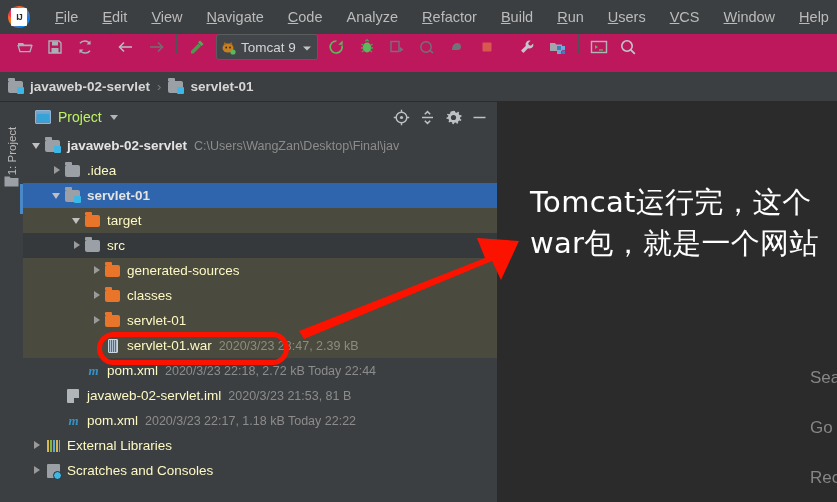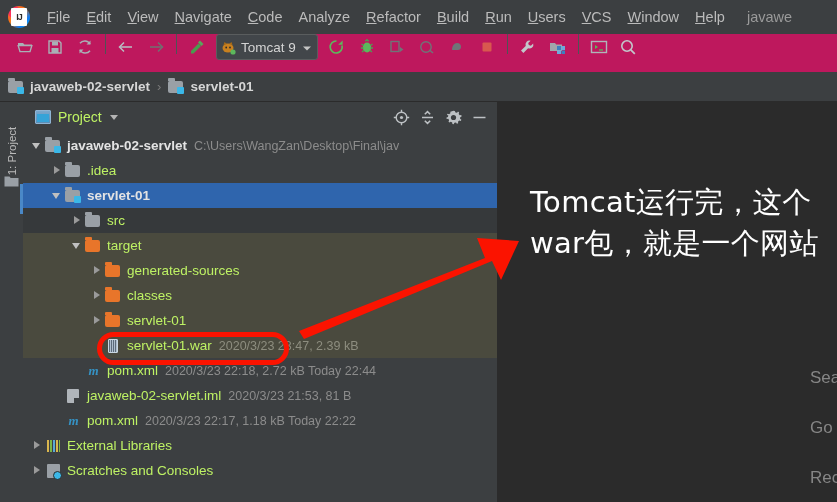--- a/index.html
+++ b/index.html
@@ -55,20 +55,21 @@
     text-align: center;
     letter-spacing: -1px;
     border-radius: 1px;
   }
   .menu-item {
     color: #bbbbbb;
     font-size: 14.5px;
     padding: 3px 8px;
     white-space: nowrap;
     cursor: default;
+    margin-left: 8px;
   }
   .menu-item:first-letter { text-decoration: underline; }
   .menu-item.no-mnemonic:first-letter { text-decoration: none; }
   .menu-item.project-name {
     color: #9a9a9a;
     margin-left: 6px;
   }
   .menu-item.project-name:first-letter { text-decoration: none; }
 
   
@@ -277,21 +278,21 @@
     border-right: 4.5px solid transparent;
     border-top: 6px solid #c0c0c0;
   }
   .ficon {
     width: 17px; height: 16px;
     flex: 0 0 auto;
     position: relative;
     margin-right: 5px;
   }
   .label {
-    color: #bef264;
+    color: #fef9c3;
     font-size: 13.5px;
     flex: 0 0 auto;
   }
   .label.bold { font-weight: bold; color: #e3e3e3; }
   .meta {
     color: #8c8c8c;
     font-size: 12.5px;
     margin-left: 7px;
     flex: 0 0 auto;
   }
@@ -685,34 +686,34 @@
       </div>
 
       <div class="row selected" style="padding-left:26px;">
         <span class="arrow open"></span>
         <span class="ficon">
             <span class="fold fold-module"></span>
           </span>
         <span class="label bold">servlet-01</span>
       </div>
 
+      <div class="row excluded" style="padding-left:46px;">
+        <span class="arrow open"></span>
+        <span class="ficon">
+            <span class="fold fold-orange"></span>
+          </span>
+        <span class="label">target</span>
+      </div>
+
       <div class="row src-row" style="padding-left:46px;">
         <span class="arrow closed"></span>
         <span class="ficon">
             <span class="fold fold-gray"></span>
           </span>
         <span class="label">src</span>
-      </div>
-
-      <div class="row excluded" style="padding-left:46px;">
-        <span class="arrow open"></span>
-        <span class="ficon">
-            <span class="fold fold-orange"></span>
-          </span>
-        <span class="label">target</span>
       </div>
 
       <div class="row excluded" style="padding-left:66px;">
         <span class="arrow closed"></span>
         <span class="ficon">
             <span class="fold fold-orange"></span>
           </span>
         <span class="label">generated-sources</span>
       </div>
 

